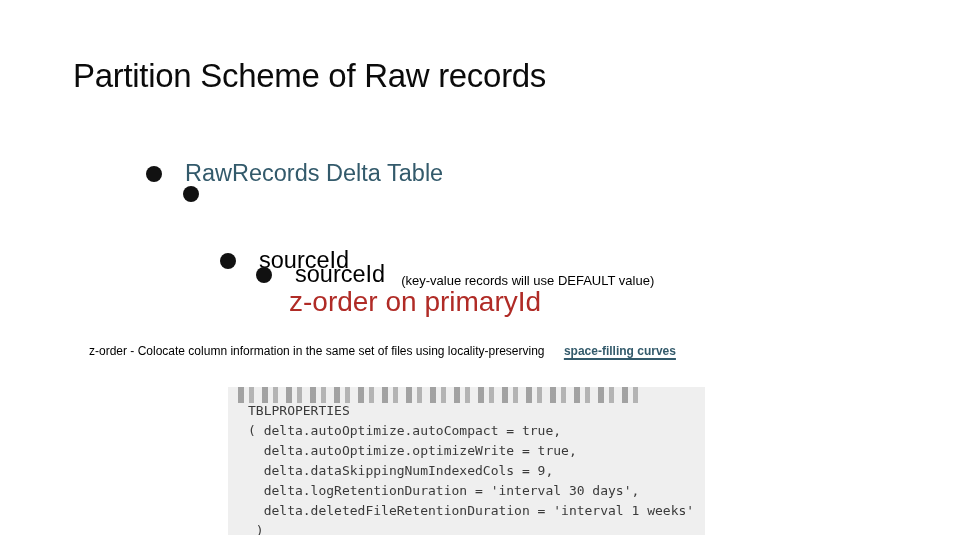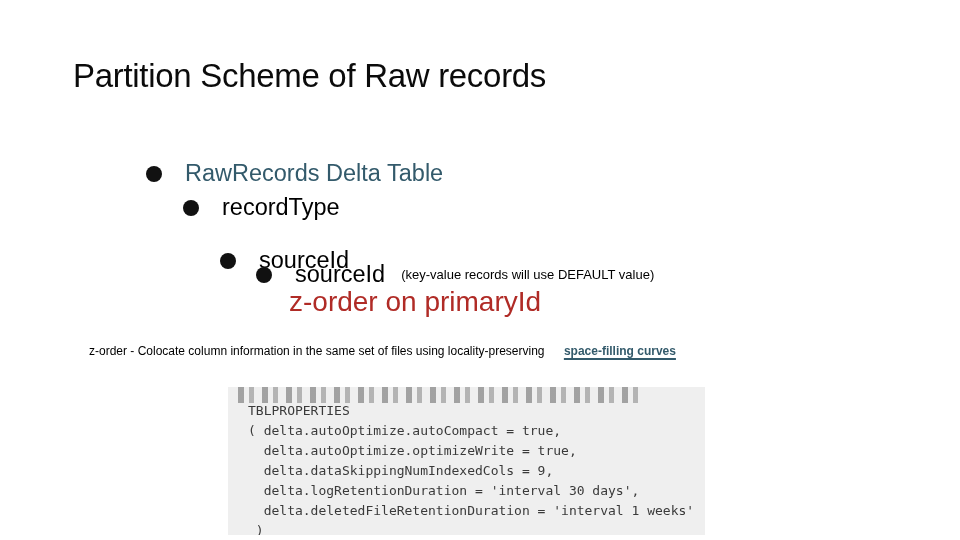--- a/index.html
+++ b/index.html
@@ -19,21 +19,21 @@
     font-size: 33px;
     font-weight: 400;
     letter-spacing: -0.3px;
     color: #0b0b0b;
     white-space: nowrap;
   }
 
   .bullet-row {
     position: absolute;
     display: flex;
-    align-items: center;
+    align-items: flex-end;
     white-space: nowrap;
     font-size: 23.5px;
   }
   .bullet-dot {
     width: 7px; height: 7px;
     border-radius: 50%;
     background: #111;
     align-self: center;
     margin-right: 15px;
     flex: 0 0 auto;
@@ -111,21 +111,20 @@
 
   <h1 class="slide-title">Partition Scheme of Raw records</h1>
 
   <div class="bullet-row lvl1">
     <span class="bullet-dot"></span>
     <span>RawRecords Delta Table</span>
   </div>
 
   <div class="bullet-row lvl2">
     <span class="bullet-dot"></span>
-    <span>recordType</span>
   </div>
 
   <div class="bullet-row lvl3">
     <span class="bullet-dot"></span>
     <span>sourceId</span>
   </div>
 
   <div class="bullet-row lvl4">
     <span class="bullet-dot"></span>
     <span>sourceId</span>

